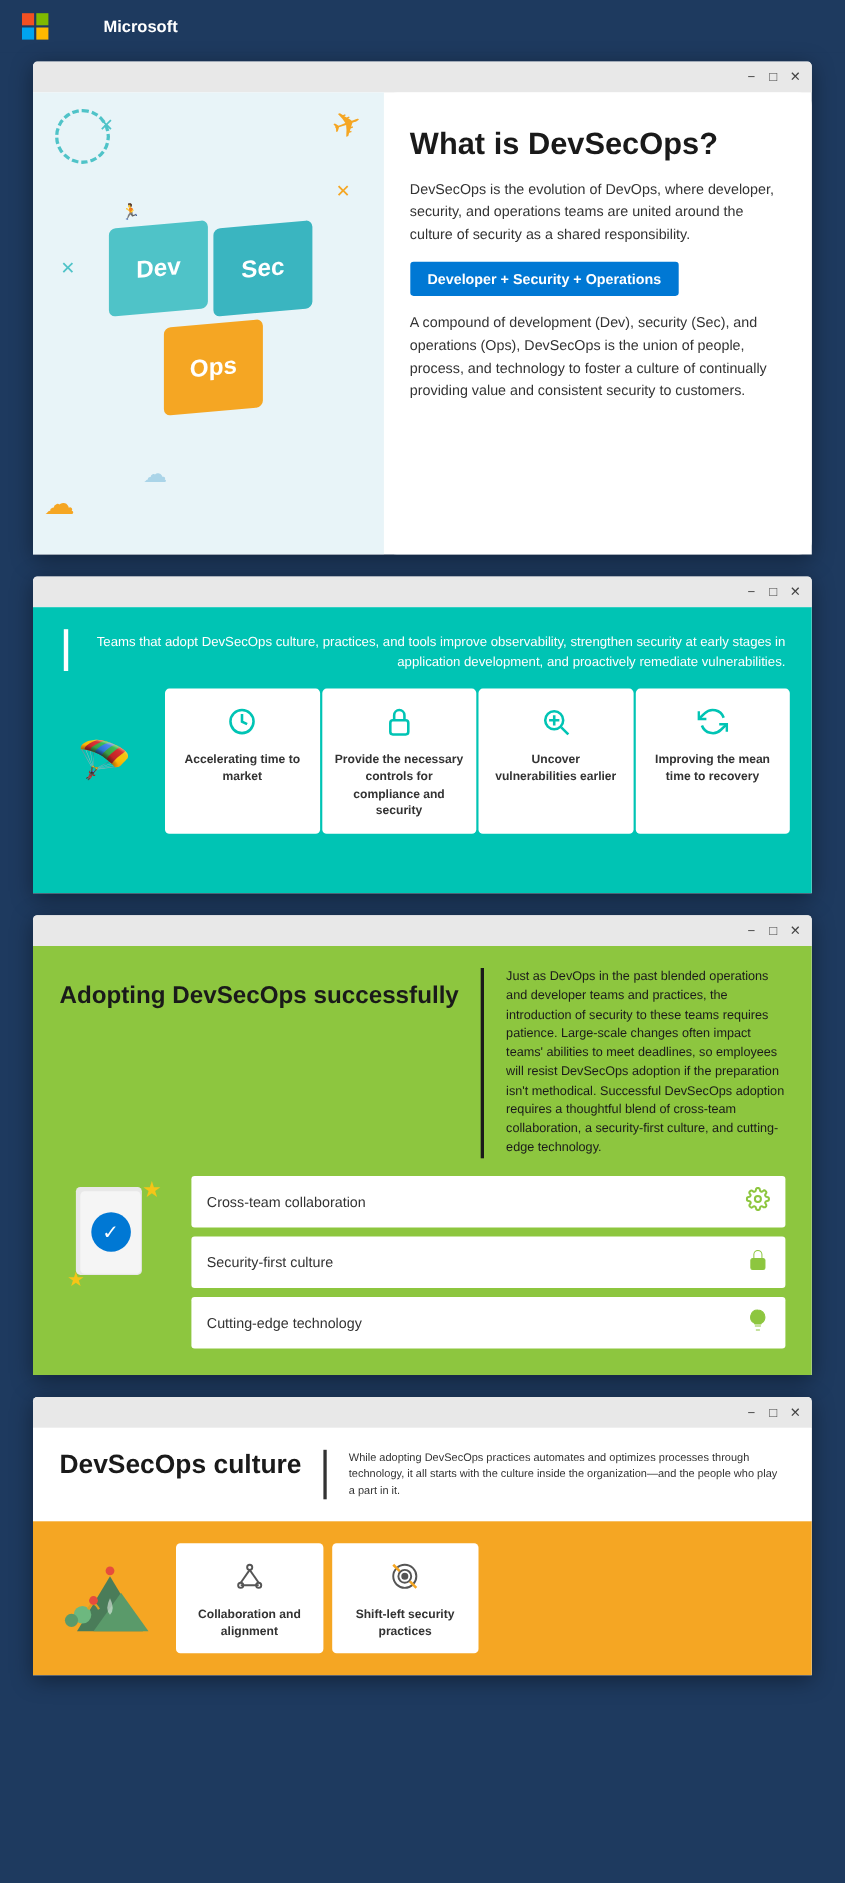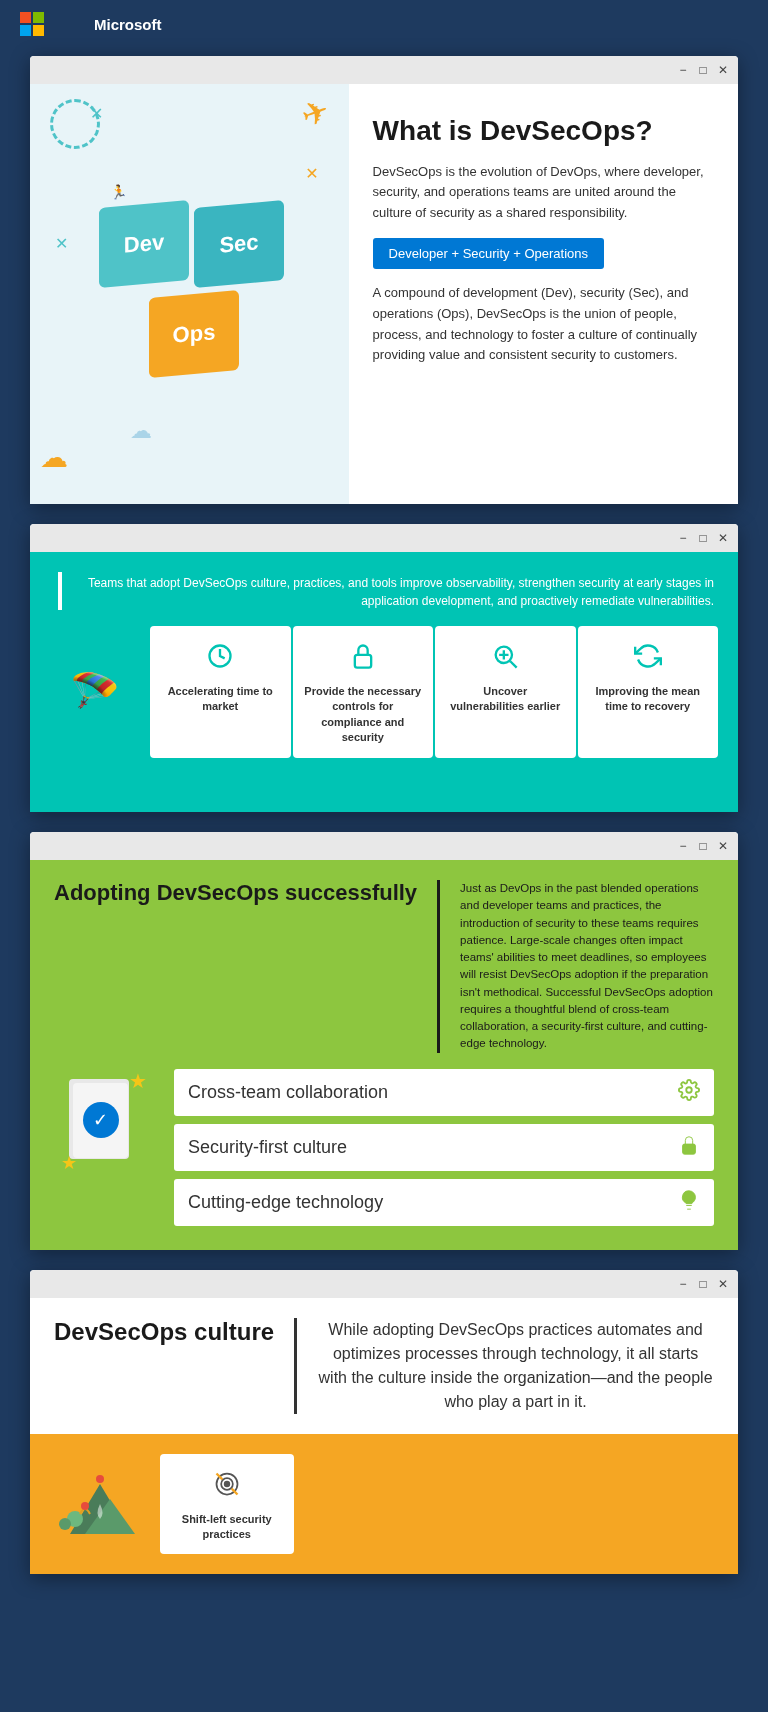--- a/index.html
+++ b/index.html
@@ -166,21 +166,21 @@
       color: #333;
       line-height: 1.6;
       margin-bottom: 14px;
     }
     .w1-badge {
       background: #0078d4;
       color: white;
       padding: 8px 16px;
       border-radius: 3px;
       font-size: 13px;
-      font-weight: 400;
+      font-weight: 700;
       display: inline-block;
       margin-bottom: 14px;
     }
     .w1-desc2 {
       font-size: 13px;
       color: #333;
       line-height: 1.6;
     }
 
     
@@ -267,20 +267,21 @@
       background: #8dc63f;
       min-height: 280px;
     }
     .w3-header {
       display: flex;
       padding: 20px 24px 0 24px;
       gap: 16px;
     }
     .w3-title-block {
       min-width: 160px;
+      margin-top: 12px;
     }
     .w3-title {
       font-size: 22px;
       font-weight: 700;
       color: #1a1a1a;
       line-height: 1.2;
     }
     .w3-divider {
       width: 3px;
       background: #1a1a1a;
@@ -313,21 +314,21 @@
     }
     .w3-item {
       background: white;
       border-radius: 3px;
       padding: 10px 14px;
       display: flex;
       align-items: center;
       justify-content: space-between;
     }
     .w3-item-label {
-      font-size: 18px;
+      font-size: 13px;
       color: #333;
       font-weight: 500;
     }
     .w3-item-icon {
       font-size: 18px;
       color: #8dc63f;
     }
 
     
     .window4 {}
@@ -346,25 +347,24 @@
       font-weight: 700;
       color: #1a1a1a;
     }
     .w4-divider {
       width: 3px;
       background: #333;
       align-self: stretch;
       margin: 0 4px;
     }
     .w4-subtitle {
-      font-size: 16px;
+      font-size: 10px;
       color: #333;
       line-height: 1.5;
       flex: 1;
-      text-align: center;
     }
     .w4-content {
       background: #f5a623;
       padding: 20px;
       display: flex;
       gap: 10px;
     }
     .w4-left {
       width: 100px;
       display: flex;
@@ -602,20 +602,33 @@
           <circle cx="10" cy="60" r="6" fill="#5a9a6a"></circle>
           <circle cx="45" cy="15" r="4" fill="#e74c3c"></circle>
           <path d="M45 40 Q50 50 45 55 Q40 50 45 40" fill="white" opacity="0.5"></path>
           <path d="M25 50 Q30 40 35 50" stroke="#e0a020" stroke-width="2" fill="none"></path>
           <circle cx="30" cy="42" r="4" fill="#e74c3c"></circle>
         </svg>
       </div>
     </div>
     <div class="w4-cards">
 
+      <div class="w4-card">
+        <span class="w4-card-icon">
+          <svg width="28" height="28" viewBox="0 0 24 24" fill="none" stroke="#555" stroke-width="1.5">
+            <circle cx="12" cy="5" r="2"></circle>
+            <circle cx="5" cy="19" r="2"></circle>
+            <circle cx="19" cy="19" r="2"></circle>
+            <line x1="12" y1="7" x2="5" y2="17"></line>
+            <line x1="12" y1="7" x2="19" y2="17"></line>
+            <line x1="5" y1="19" x2="19" y2="19"></line>
+          </svg>
+        </span>
+        <span class="w4-card-label">Collaboration and alignment</span>
+      </div>
 
 
       <div class="w4-card">
         <span class="w4-card-icon">
           <svg width="28" height="28" viewBox="0 0 24 24" fill="none" stroke="#555" stroke-width="1.5">
             <circle cx="12" cy="12" r="9"></circle>
             <circle cx="12" cy="12" r="5"></circle>
             <circle cx="12" cy="12" r="2" fill="#555"></circle>
             <line x1="3" y1="3" x2="8" y2="8" stroke="#f5a623" stroke-width="2"></line>
             <line x1="21" y1="21" x2="16" y2="16" stroke="#f5a623" stroke-width="2"></line>

